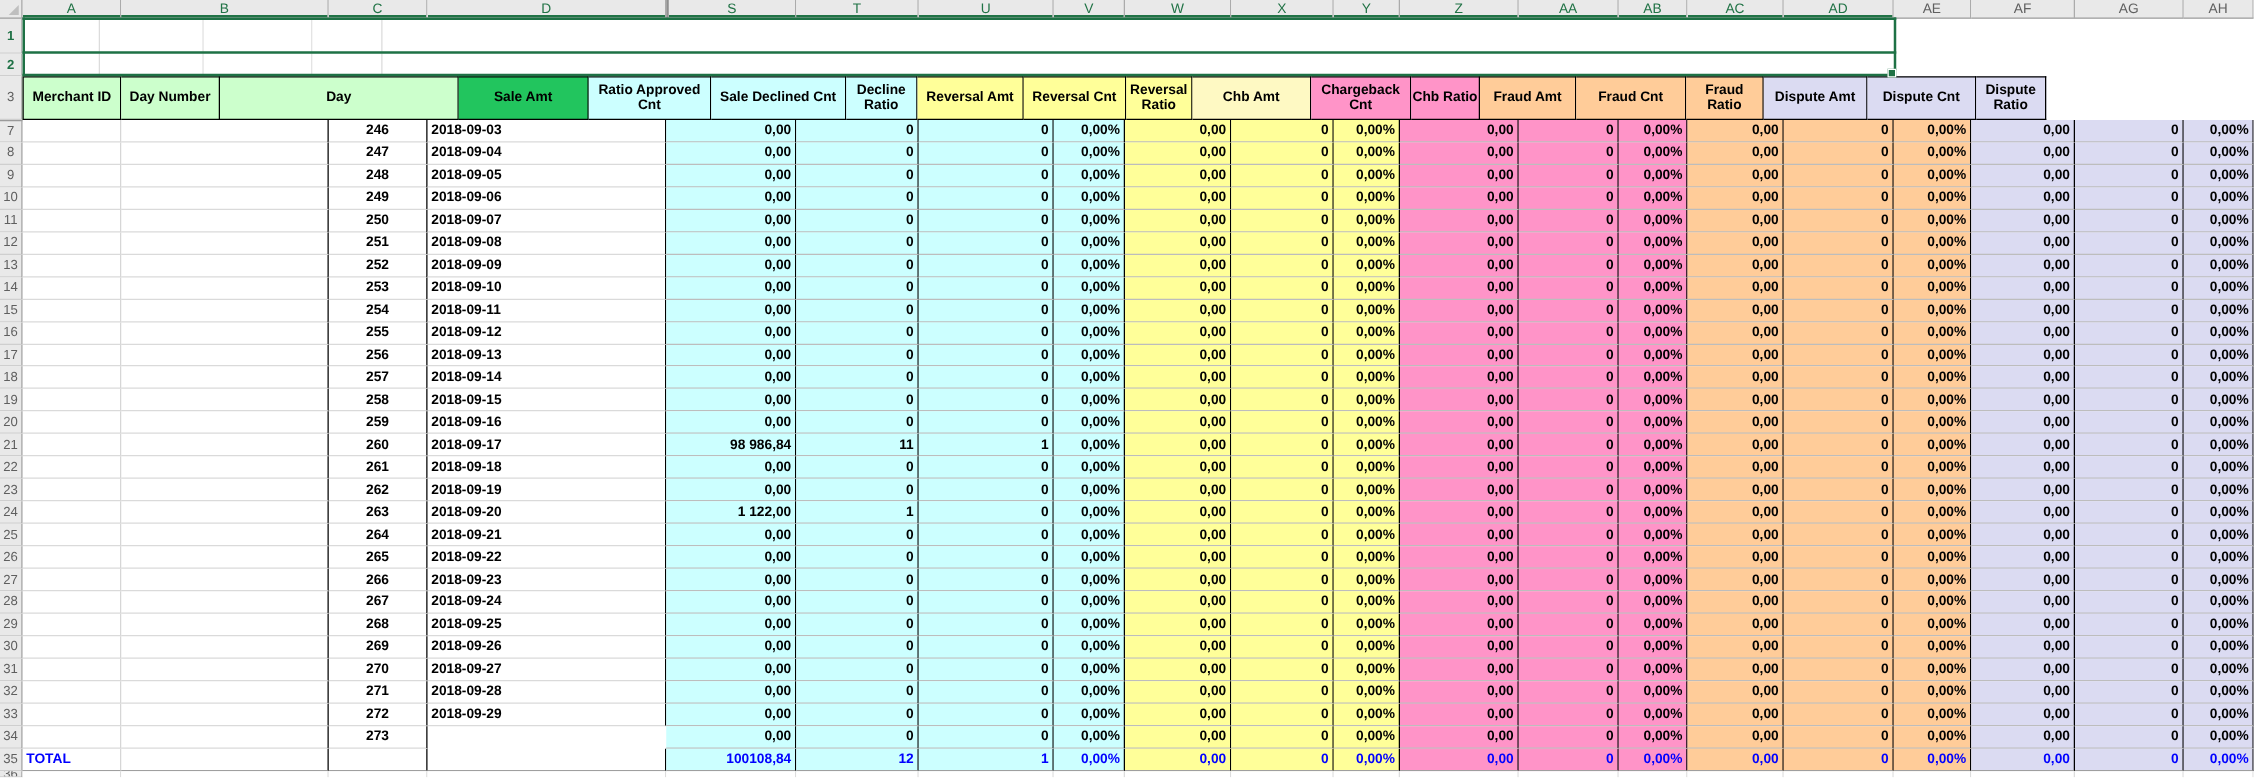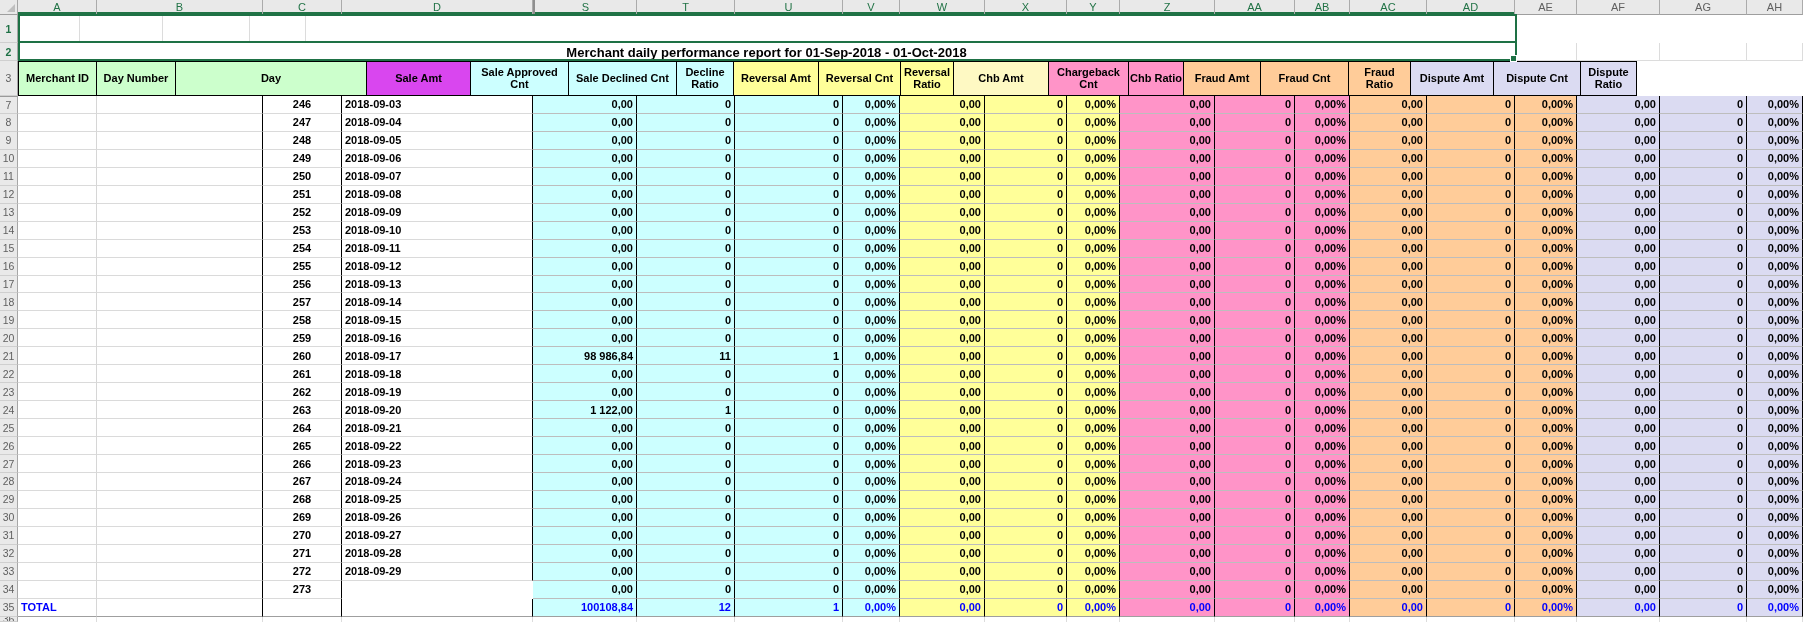--- a/index.html
+++ b/index.html
@@ -99,33 +99,32 @@
       </div>
       <div class="row r1">
         <div class="gut selrow" style="flex: 0 0 18px;">1</div>
         <div class="c blank nb" style="flex: 0 0 62px;"></div>
         <div class="c blank nb" style="flex: 0 0 83px;"></div>
         <div class="c blank nb" style="flex: 0 0 87px;"></div>
         <div class="c blank nb" style="flex: 0 0 56px;"></div>
       </div>
       <div class="row r2">
         <div class="gut selrow" style="flex: 0 0 18px;">2</div>
-        <div class="c merged2" style="flex: 0 0 1497px;">Merchant daily performance report for 01-Sep-2018 - 01-Oct-2018</div>
         <div class="c blank" style="flex: 0 0 62px;"></div>
         <div class="c blank" style="flex: 0 0 83px;"></div>
         <div class="c blank" style="flex: 0 0 87px;"></div>
         <div class="c blank" style="flex: 0 0 56px;"></div>
       </div>
       <div class="row r3">
         <div class="gut" style="flex: 0 0 18px;">3</div>
         <div class="c hdr first" style="flex: 0 0 79px; background: rgb(204, 255, 204);">Merchant ID</div>
         <div class="c hdr" style="flex: 0 0 79px; background: rgb(204, 255, 204);">Day Number</div>
         <div class="c hdr" style="flex: 0 0 191px; background: rgb(204, 255, 204);">Day</div>
-        <div class="c hdr" style="flex: 0 0 104px; background: #d946ef;">Sale Amt</div>
-        <div class="c hdr" style="flex: 0 0 98px; background: rgb(204, 255, 255);">Sale Approved Cnt</div>
+        <div class="c hdr" style="flex: 0 0 104px; background: #22c55e;">Sale Amt</div>
+        <div class="c hdr" style="flex: 0 0 98px; background: rgb(204, 255, 255);">Ratio Approved Cnt</div>
         <div class="c hdr" style="flex: 0 0 108px; background: rgb(204, 255, 255);">Sale Declined Cnt</div>
         <div class="c hdr" style="flex: 0 0 57px; background: rgb(204, 255, 255);">Decline Ratio</div>
         <div class="c hdr" style="flex: 0 0 85px; background: rgb(255, 255, 153);">Reversal Amt</div>
         <div class="c hdr" style="flex: 0 0 82px; background: rgb(255, 255, 153);">Reversal Cnt</div>
         <div class="c hdr" style="flex: 0 0 53px; background: rgb(255, 255, 153);">Reversal Ratio</div>
         <div class="c hdr" style="flex: 0 0 95px; background: #fef9c3;">Chb Amt</div>
         <div class="c hdr" style="flex: 0 0 80px; background: rgb(255, 148, 200);">Chargeback Cnt</div>
         <div class="c hdr" style="flex: 0 0 55px; background: rgb(255, 148, 200);">Chb Ratio</div>
         <div class="c hdr" style="flex: 0 0 77px; background: rgb(255, 204, 153);">Fraud Amt</div>
         <div class="c hdr" style="flex: 0 0 88px; background: rgb(255, 204, 153);">Fraud Cnt</div>

